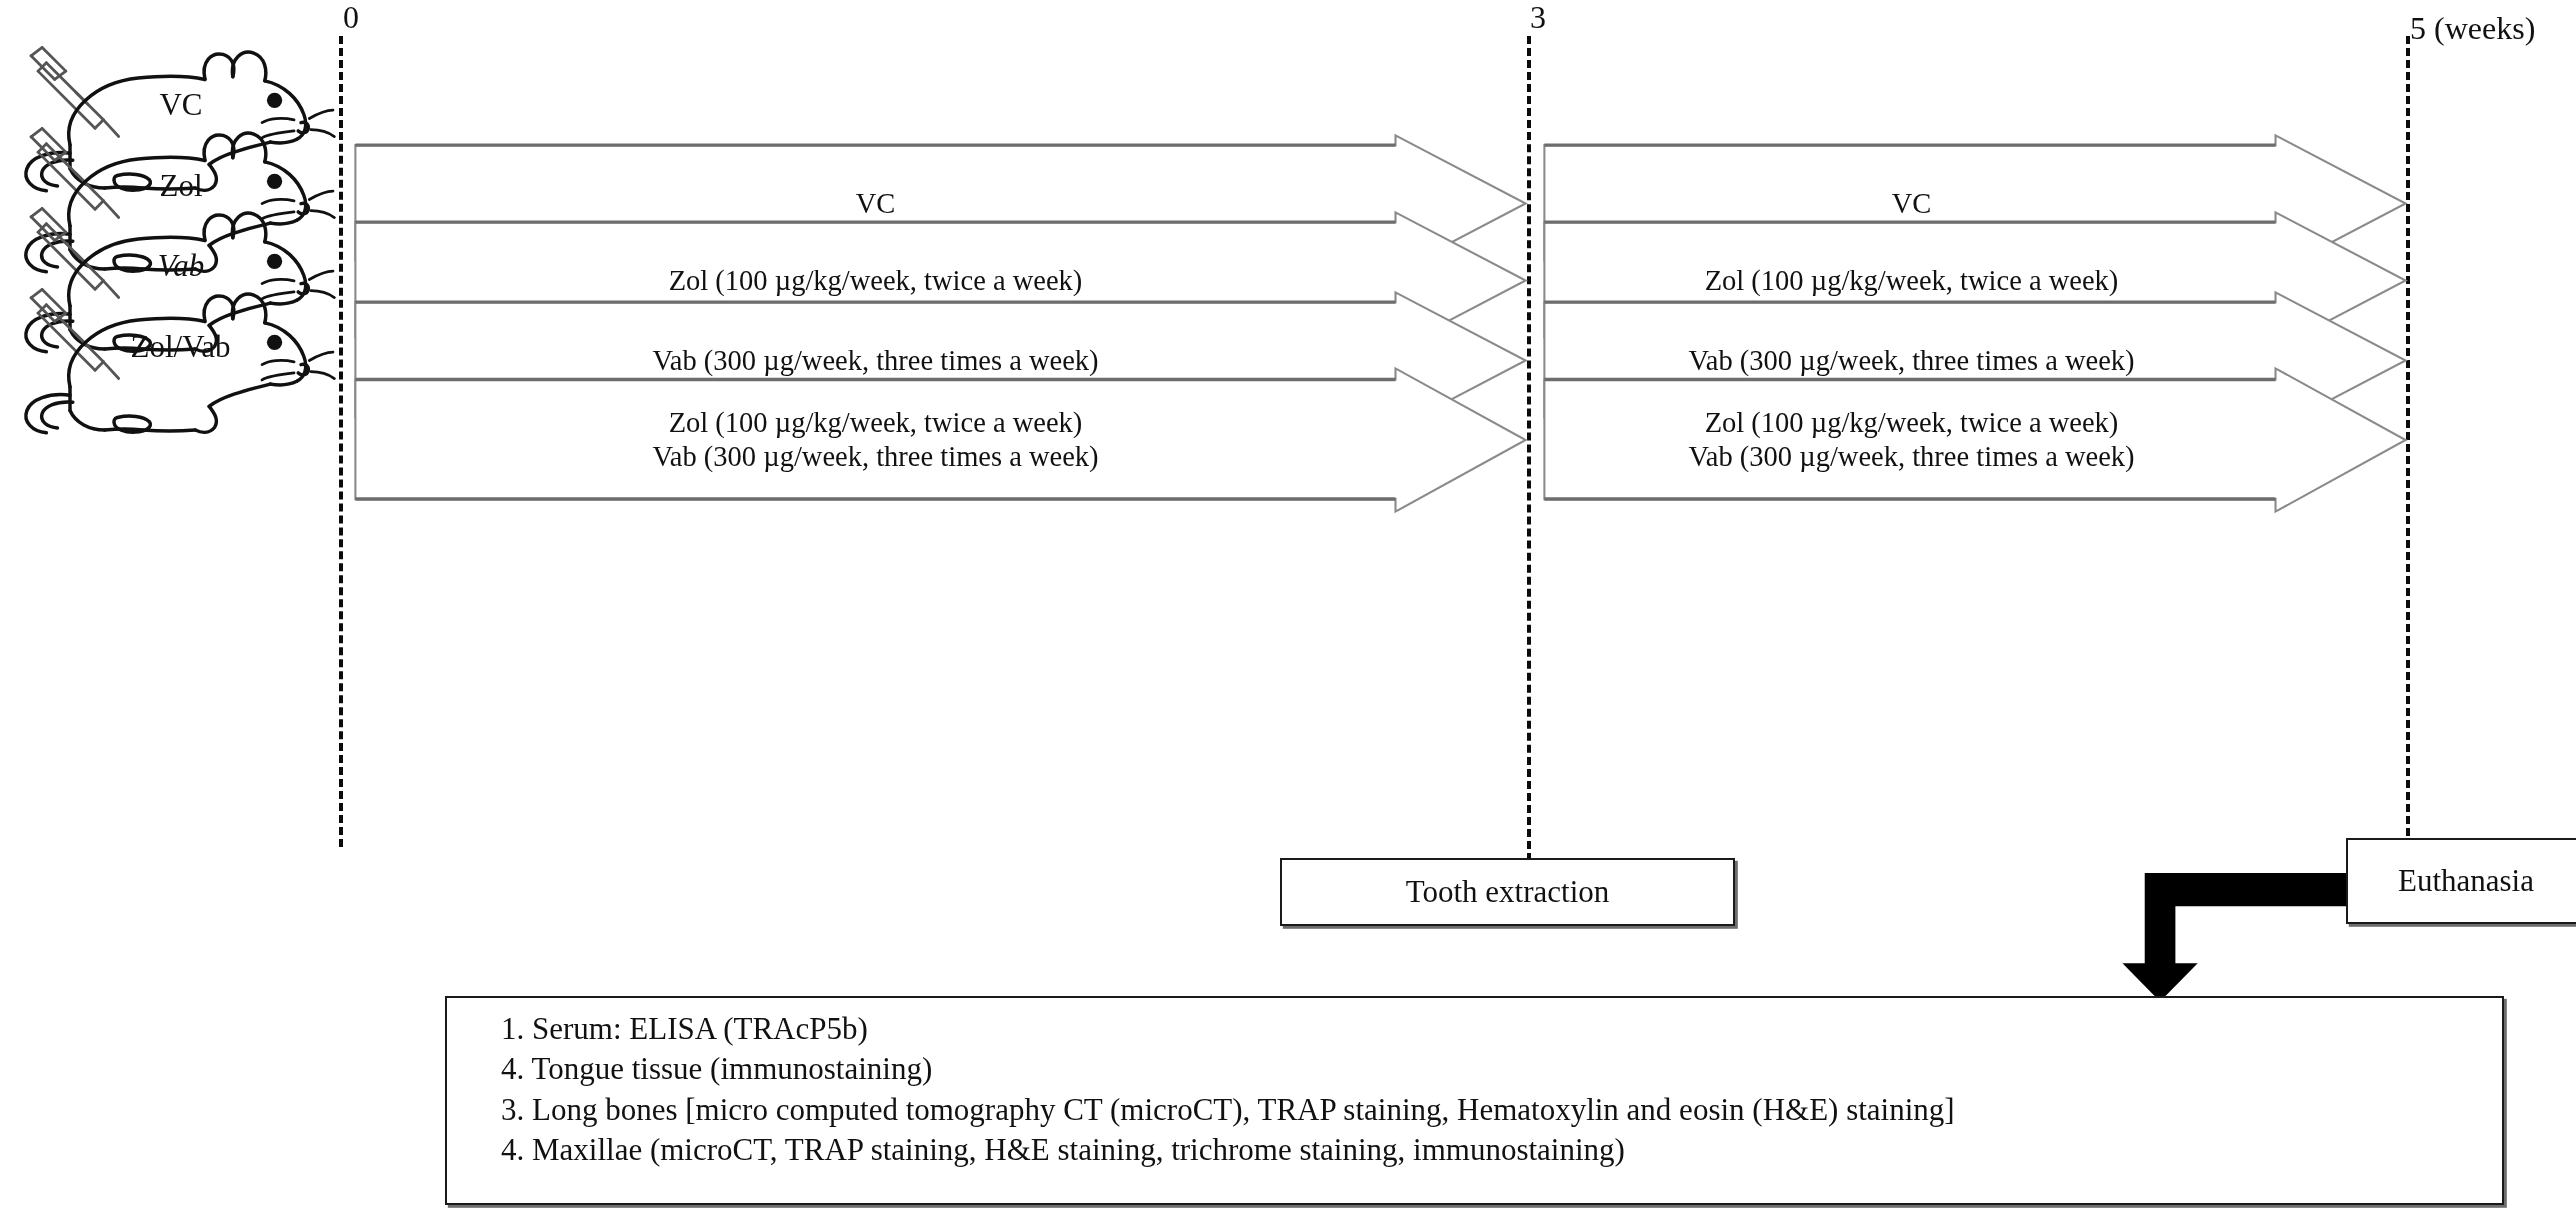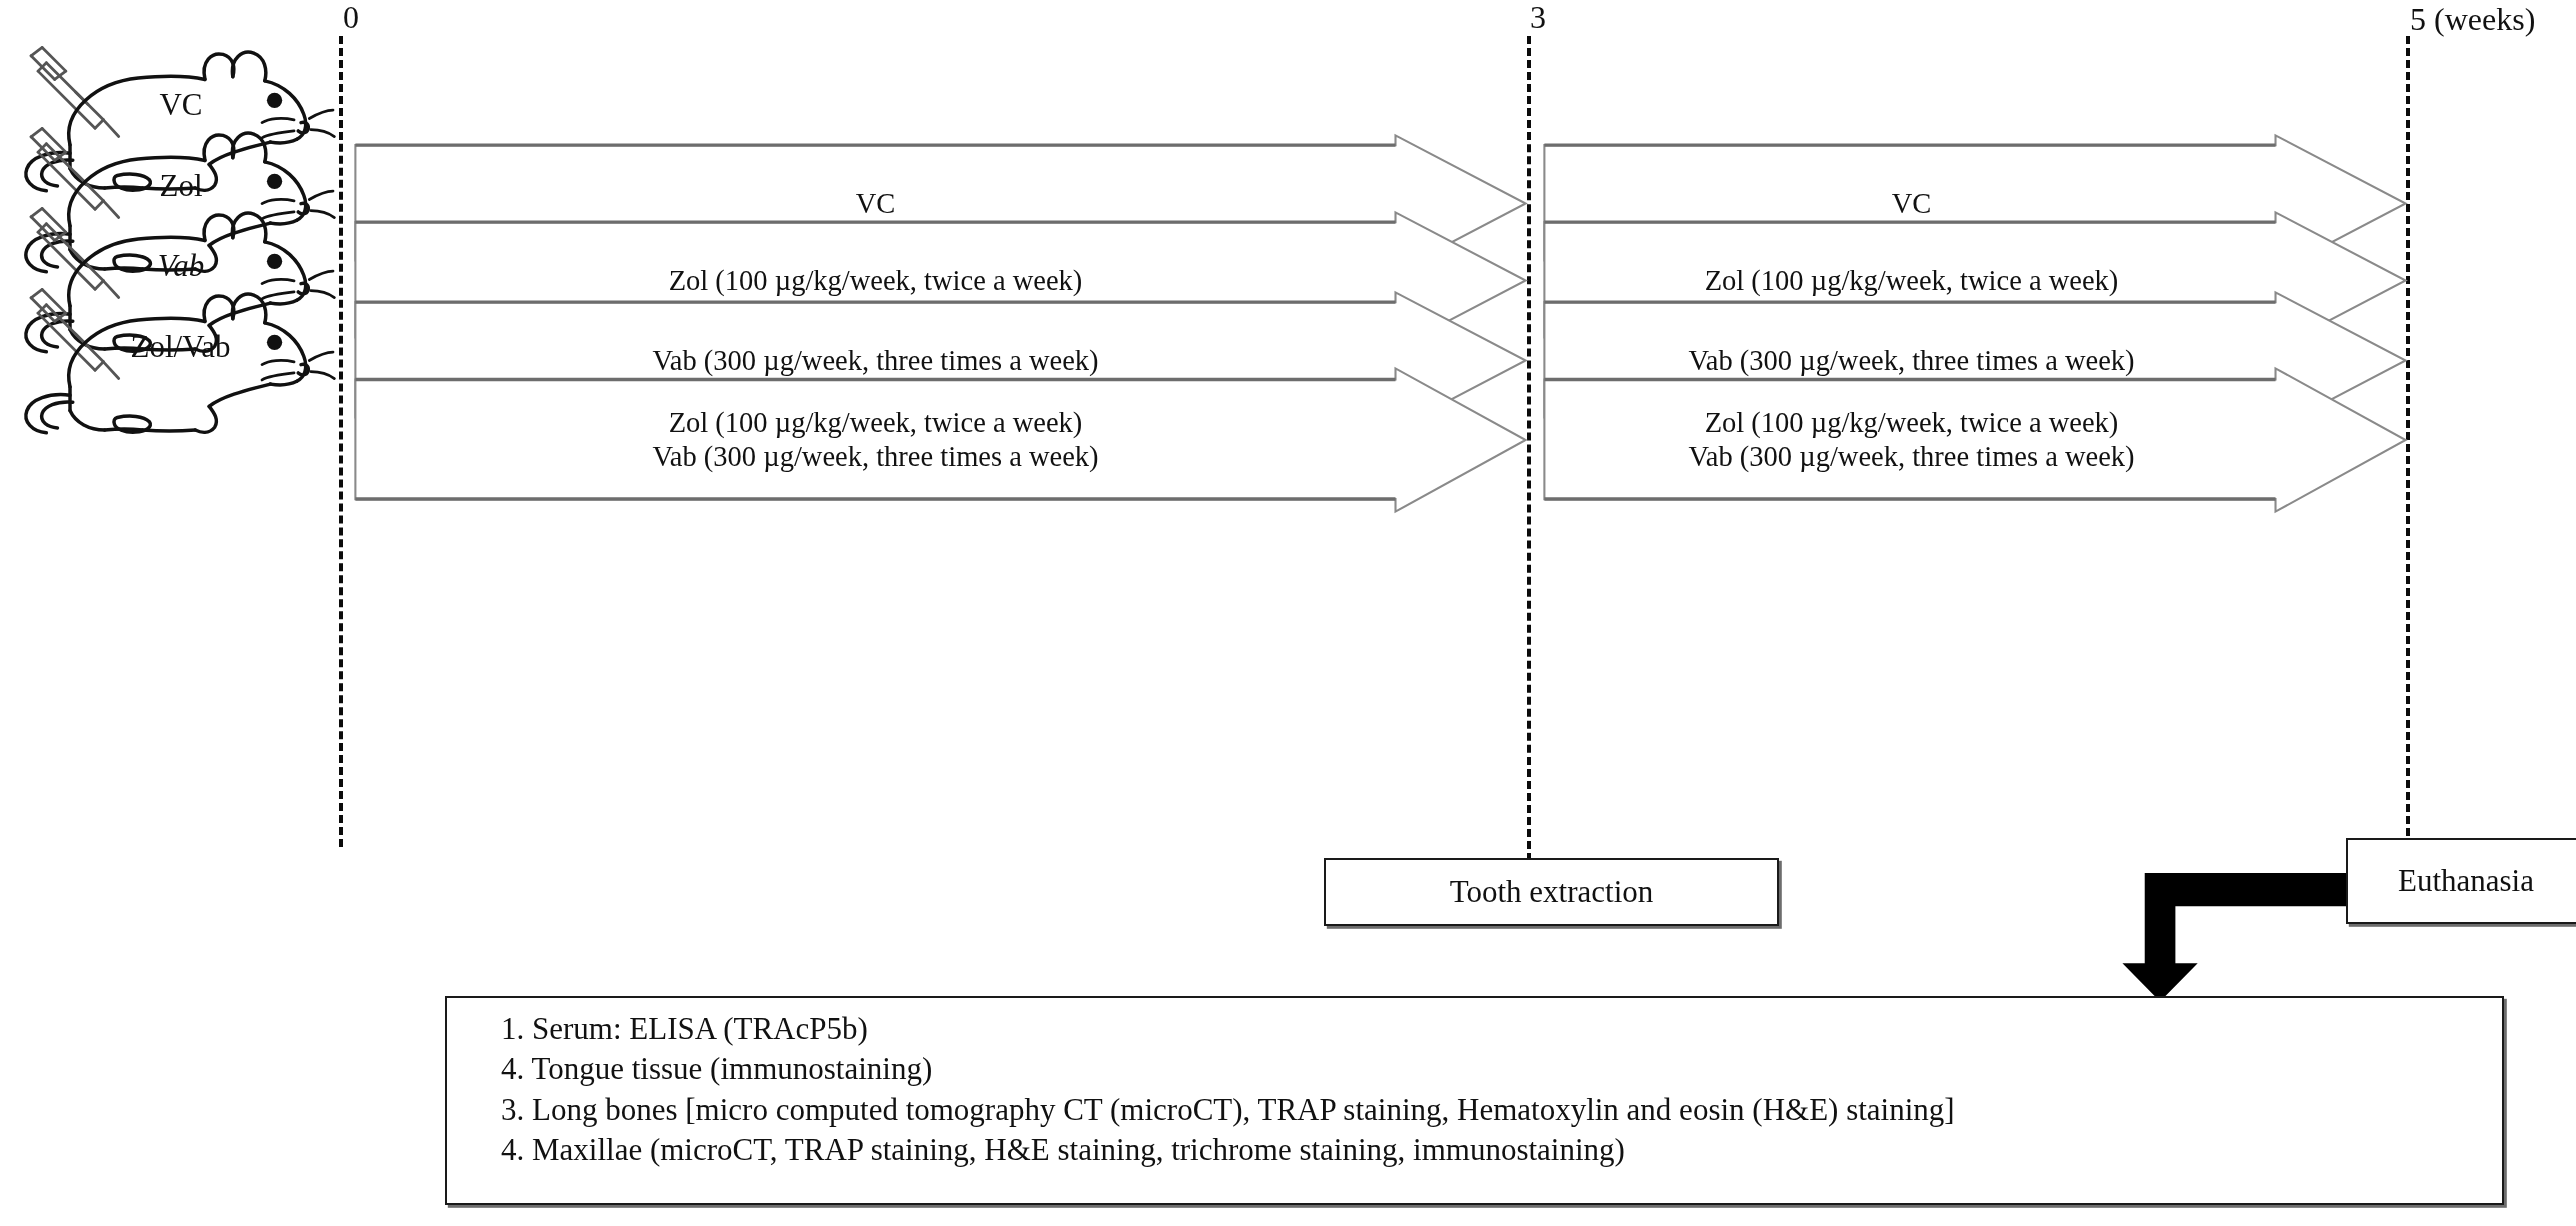--- a/index.html
+++ b/index.html
@@ -63,21 +63,21 @@
     font-size:31px;line-height:1.30;color:#111;white-space:nowrap;margin-left:36px;
   }
 </style>
 </head>
 <body>
 
 <div class="stage">
 
   <div class="tick-label" style="left:343px;top:1.4px;">0</div>
   <div class="tick-label" style="left:1530px;top:1.4px;">3</div>
-  <div class="tick-label" style="left:2410px;top:3px;">5 (weeks)</div>
+  <div class="tick-label" style="left:2410px;top:12px;">5 (weeks)</div>
 
   <div class="vline" style="left:339px;top:36px;height:811px;"></div>
   <div class="vline" style="left:1527px;top:36px;height:825px;"></div>
   <div class="vline" style="left:2406px;top:36px;height:812px;"></div>
 
   <div class="mouse-cell" style="left:5.6px;top:21px;">
     <svg viewBox="0 0 470 250">
       <g fill="none" stroke="#111" stroke-width="5" stroke-linecap="round" stroke-linejoin="round">
 
         <g stroke="#555" stroke-width="4">
@@ -336,21 +336,21 @@
     <span>Zol (100 µg/kg/week, twice a week)</span>
     <span>Vab (300 µg/week, three times a week)</span>
   </div>
 
   <div class="elbow" style="left:2128px;top:866px;width:230px;height:139px;">
     <svg viewBox="0 0 330 200" preserveAspectRatio="none">
       <path d="M330 10 L330 58 L68 58 L68 140 L100 140 L46 195 L-8 140 L24 140 L24 10 Z" fill="#000000" stroke="none"></path>
     </svg>
   </div>
 
-  <div class="event-box" style="left:1324px;top:858px;width:451px;height:64px;align-items:center;">
+  <div class="event-box" style="left:1280px;top:858px;width:451px;height:64px;align-items:center;">
     <span>Tooth extraction</span>
   </div>
 
   <div class="event-box" style="left:2318px;top:838px;width:236px;height:82px;margin-left:28px;">
     <span>Euthanasia</span>
   </div>
 
   <div class="results" style="left:445px;top:996px;width:2059px;height:209px;">
     <div class="results-line">1. Serum: ELISA (TRAcP5b)</div>
     <div class="results-line">4. Tongue tissue (immunostaining)</div>

